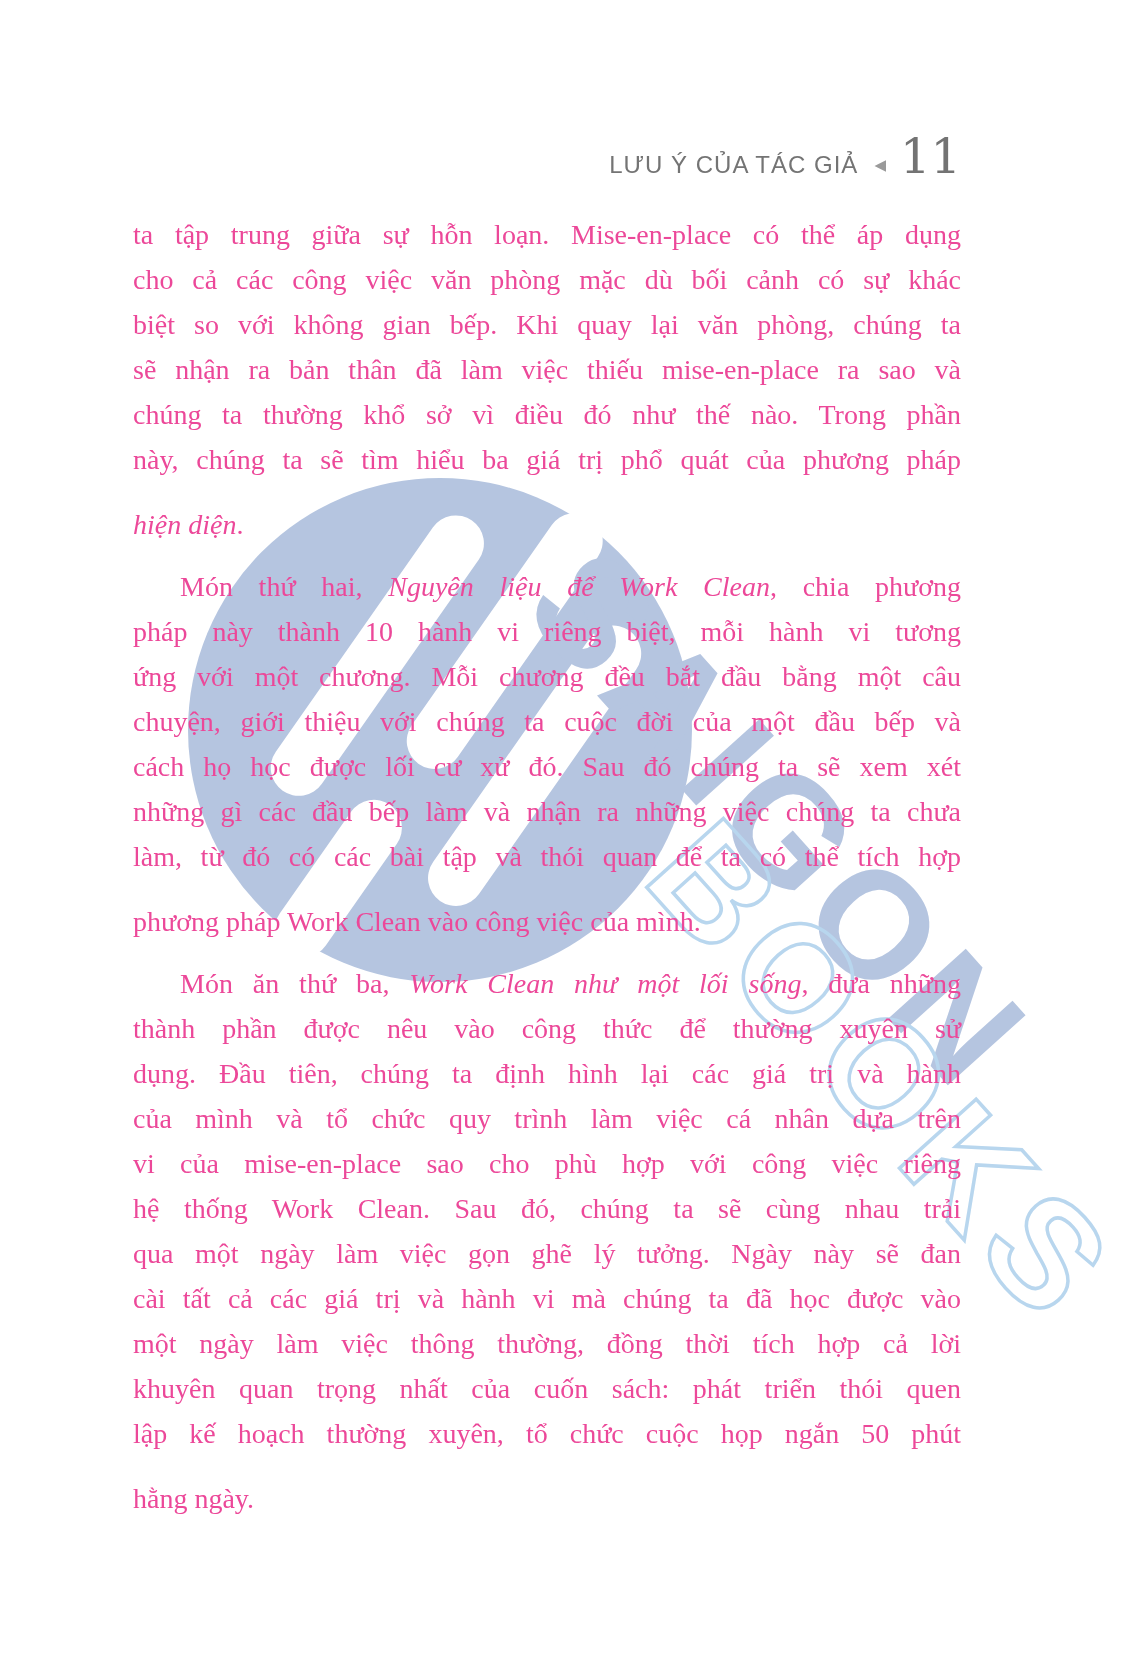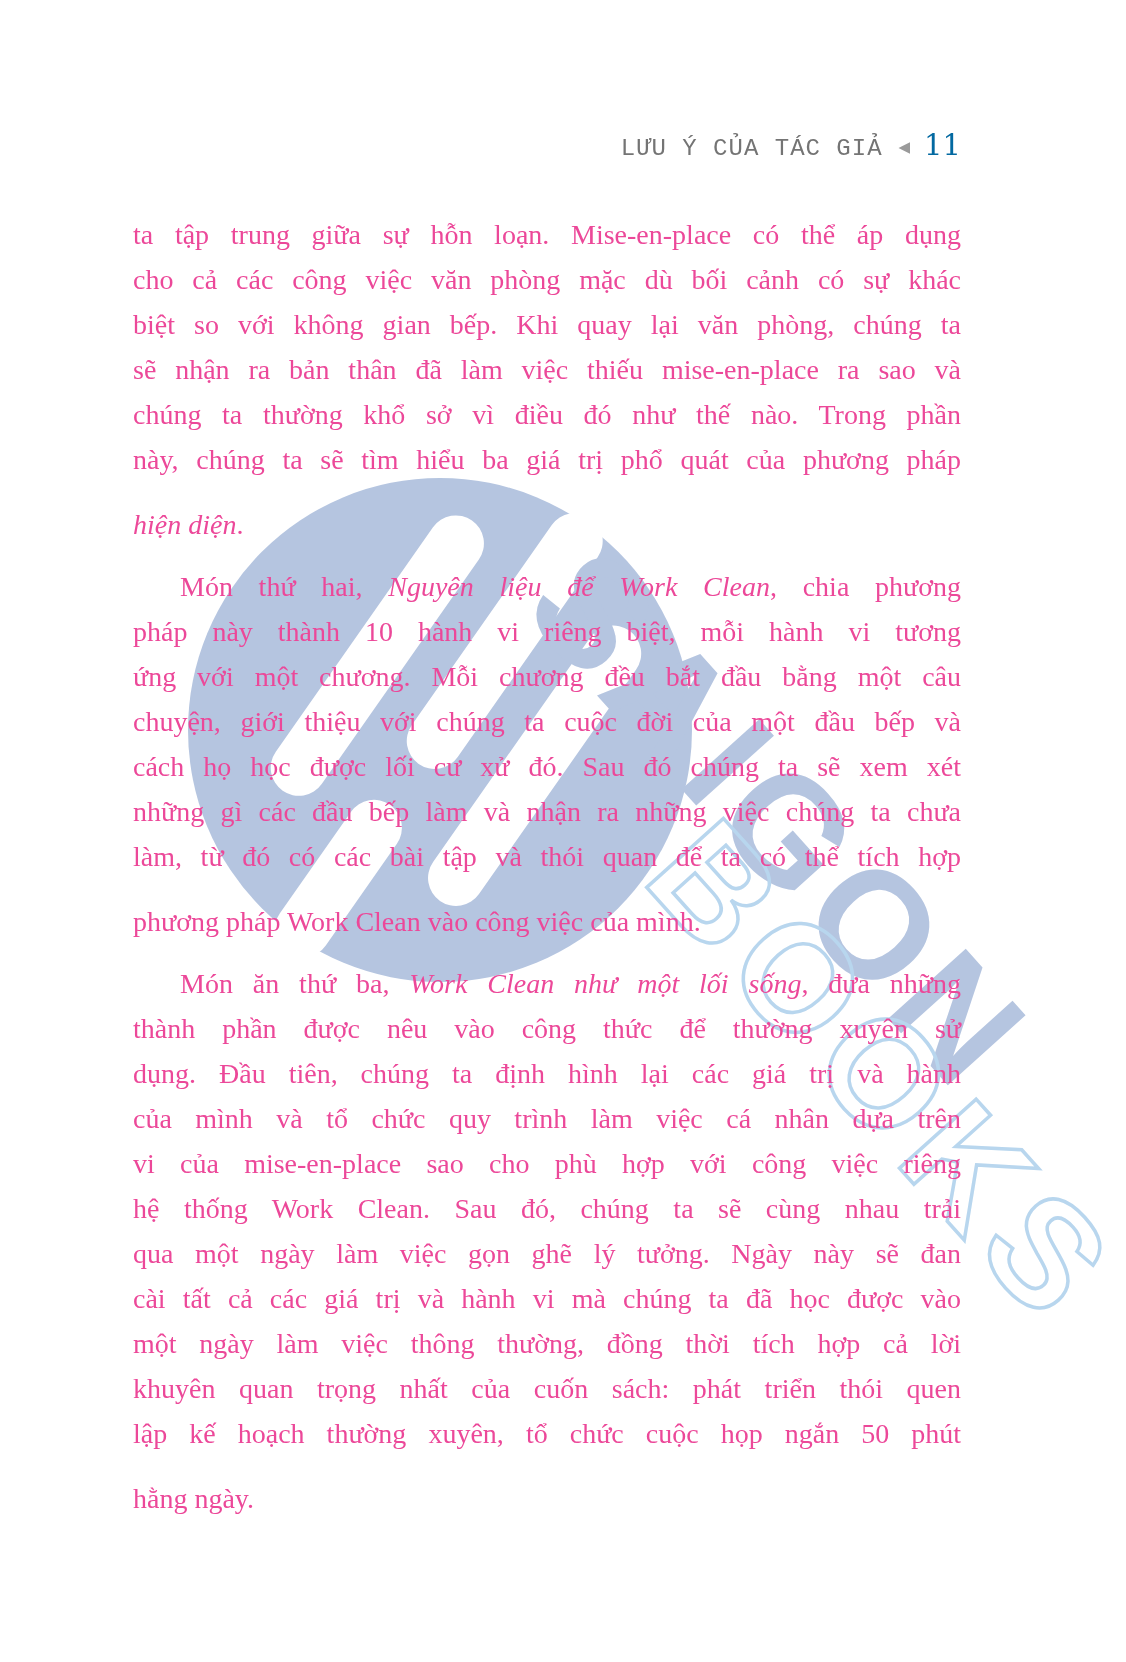--- a/index.html
+++ b/index.html
@@ -13,32 +13,32 @@
   }
   .watermark{
     position:absolute;left:0;top:0;width:1126px;height:1662px;
     pointer-events:none;
   }
   .header{
     position:absolute;top:128px;left:133px;width:828px;
     display:flex;justify-content:flex-end;align-items:baseline;
   }
   .header-title{
-    font-family:Liberation Mono, monospace;
+    font-family:Liberation Sans, sans-serif;
     font-size:24px;color:#747474;letter-spacing:1px;
   }
   .header-arrow{
     font-size:15px;color:#9a9a9a;
     margin:0 14px 0 16px;
     transform:translateY(-3px);
     display:inline-block;
   }
   .header-page{
     font-family:"DejaVu Serif",serif;
-    font-size:29px;color:#0369a1;
+    font-size:48px;color:#737373;
   }
   .body-text{
     position:absolute;left:133px;top:212px;width:828px;
     font-size:28px;color:#ec4899;
   }
   .para{margin:0 0 17px 0;}
   .line{
     height:45px;line-height:45px;
     text-align:justify;
     text-align-last:justify;

